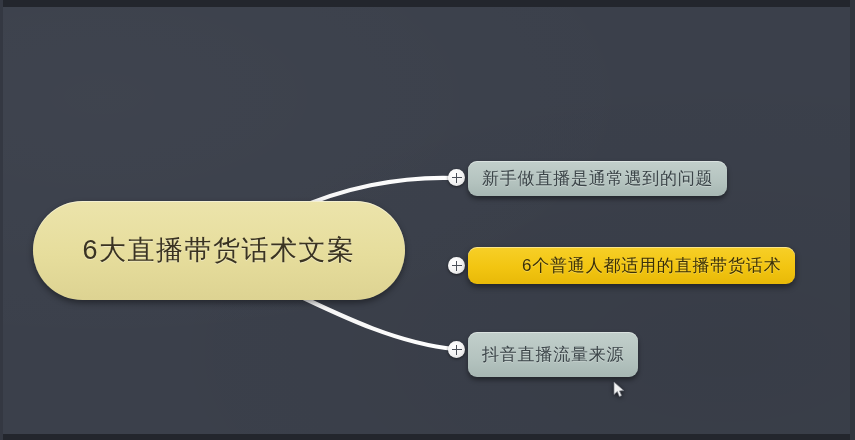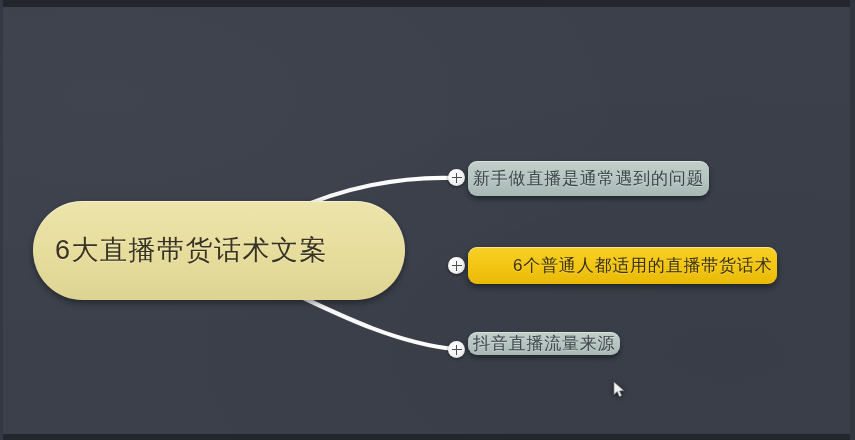--- a/index.html
+++ b/index.html
@@ -50,41 +50,42 @@
     position: absolute;
     left: 33px;
     top: 201px;
     width: 372px;
     height: 99px;
     border-radius: 50px;
     background: linear-gradient(180deg, #ece4ab 0%, #e6dd9c 55%, #ddd392 100%);
     box-shadow: 0 3px 6px rgba(0,0,0,0.40), inset 0 1px 0 rgba(255,255,255,0.45);
     display: flex;
     align-items: center;
+    justify-content: center;
     box-sizing: border-box;
     padding: 0 22px;
   }
   .root-label {
     font-size: 27px;
     font-weight: 500;
     color: #3a3322;
     letter-spacing: 1.5px;
     white-space: nowrap;
     line-height: 1;
     text-shadow: 0 1px 0 rgba(255,255,255,0.35);
   }
 
   
   .branch {
     position: absolute;
     display: flex;
     align-items: center;
     box-sizing: border-box;
     border-radius: 9px;
-    padding: 0 5px;
+    padding: 0 14px;
     white-space: nowrap;
   }
   .branch-label {
     font-size: 17px;
     line-height: 1;
     letter-spacing: 0.8px;
   }
   .branch.teal {
     background: linear-gradient(180deg, #c2cfcb 0%, #b4c3bf 60%, #a7b7b3 100%);
     box-shadow: 0 3px 5px rgba(0,0,0,0.42), inset 0 1px 0 rgba(255,255,255,0.40);
@@ -160,21 +161,21 @@
   <div class="branch teal" style="left:468px; top:161px; height:35px;">
     <span class="branch-label">新手做直播是通常遇到的问题</span>
   </div>
 
   <div class="expander" style="left:448px; top:257px;"></div>
   <div class="branch gold" style="left:468px; top:247px; height:37px;">
     <span class="branch-label">6个普通人都适用的直播带货话术</span>
   </div>
 
   <div class="expander" style="left:448px; top:341px;"></div>
-  <div class="branch teal" style="left:468px; top:332px; height:23px;">
+  <div class="branch teal" style="left:468px; top:332px; height:45px;">
     <span class="branch-label">抖音直播流量来源</span>
   </div>
 
   <svg class="cursor" style="left:613px; top:381px;" viewBox="0 0 13 17" xmlns="http://www.w3.org/2000/svg">
     <path d="M1 1 L1 13.5 L4.3 10.6 L6.4 15.6 L8.6 14.6 L6.5 9.9 L10.8 9.6 Z" fill="#f2f2f2" stroke="#7d818a" stroke-width="0.7" stroke-linejoin="round"></path>
   </svg>
 
   <div class="edge-band edge-top"></div>
   <div class="edge-band edge-bottom"></div>
   <div class="edge-band edge-right"></div>

